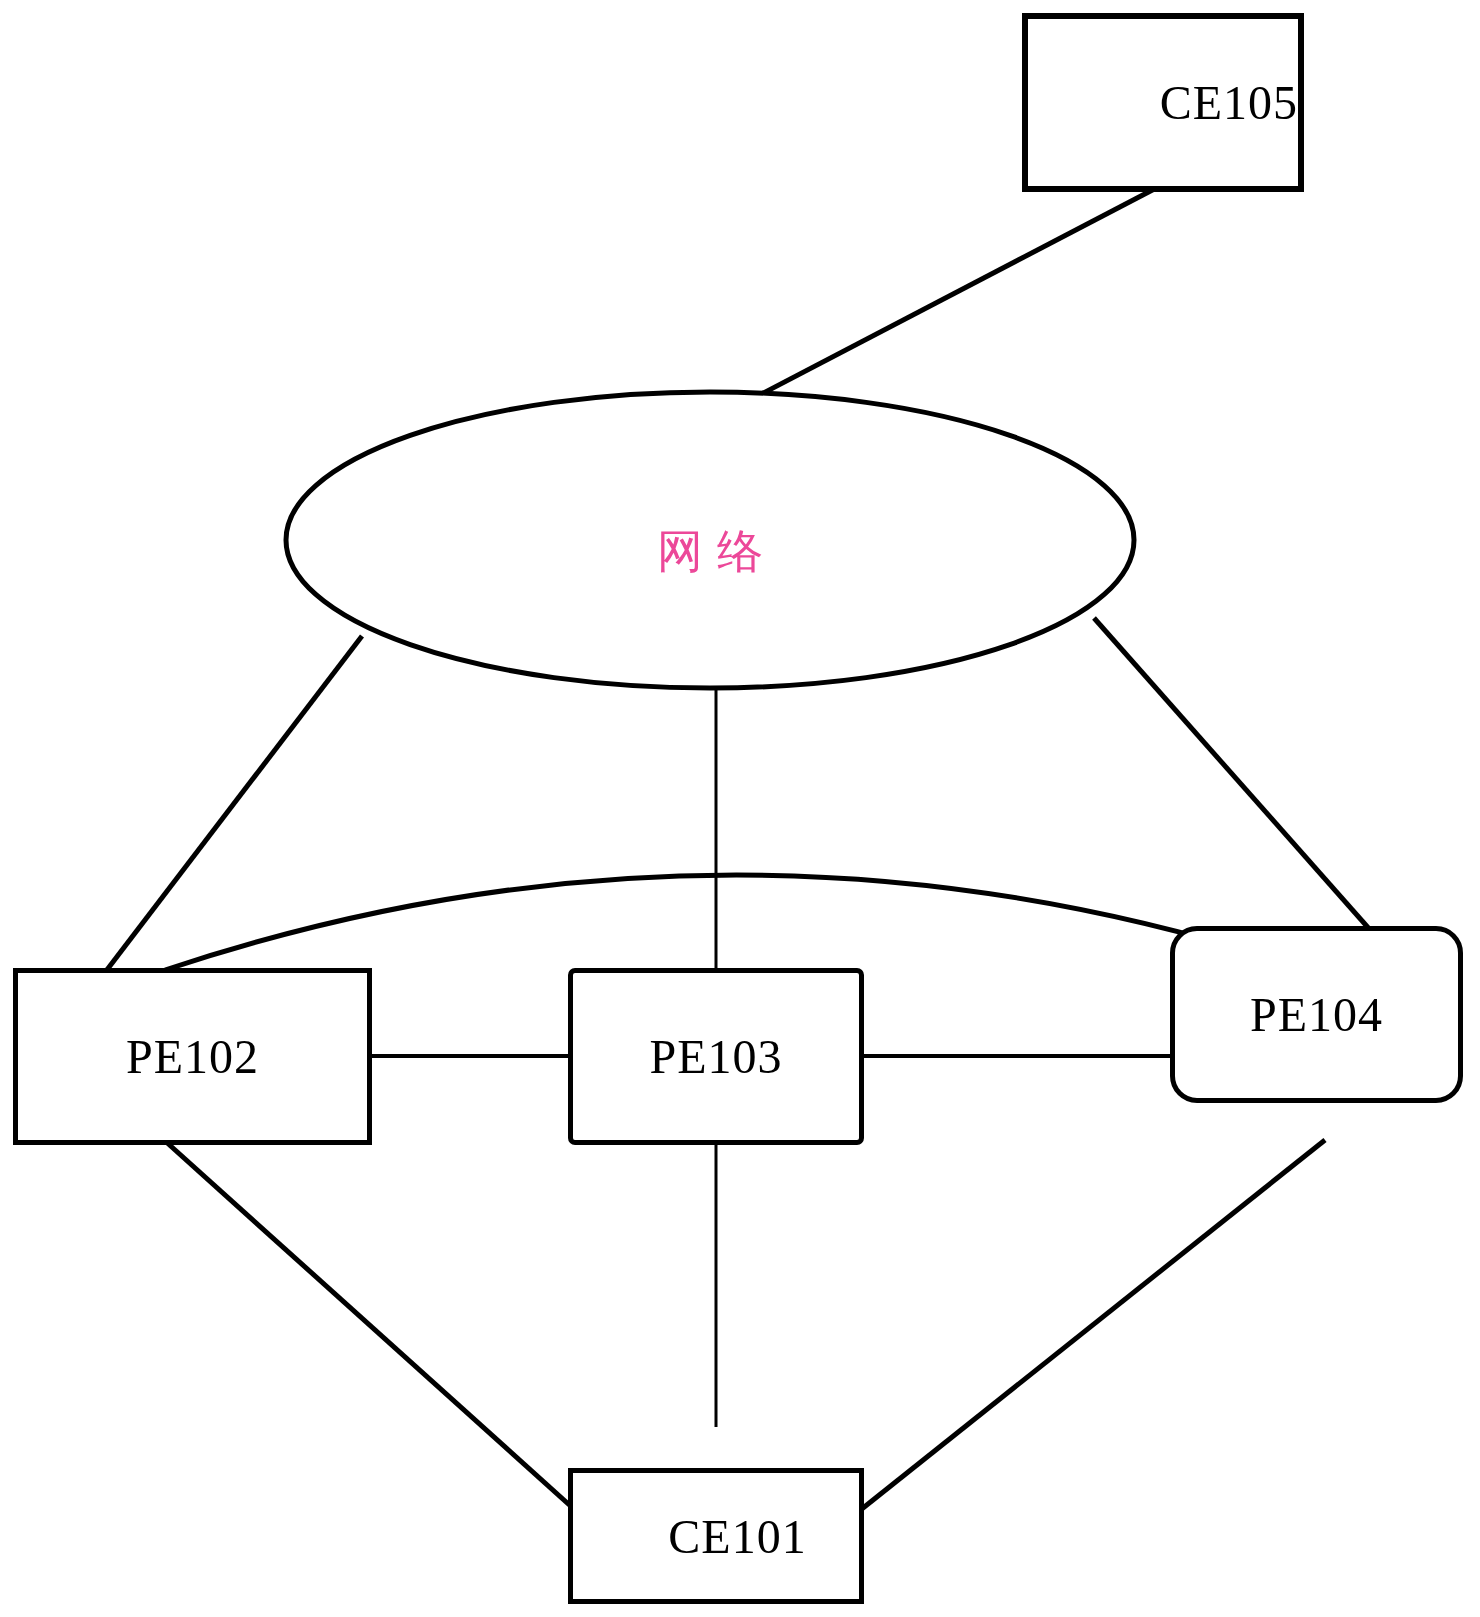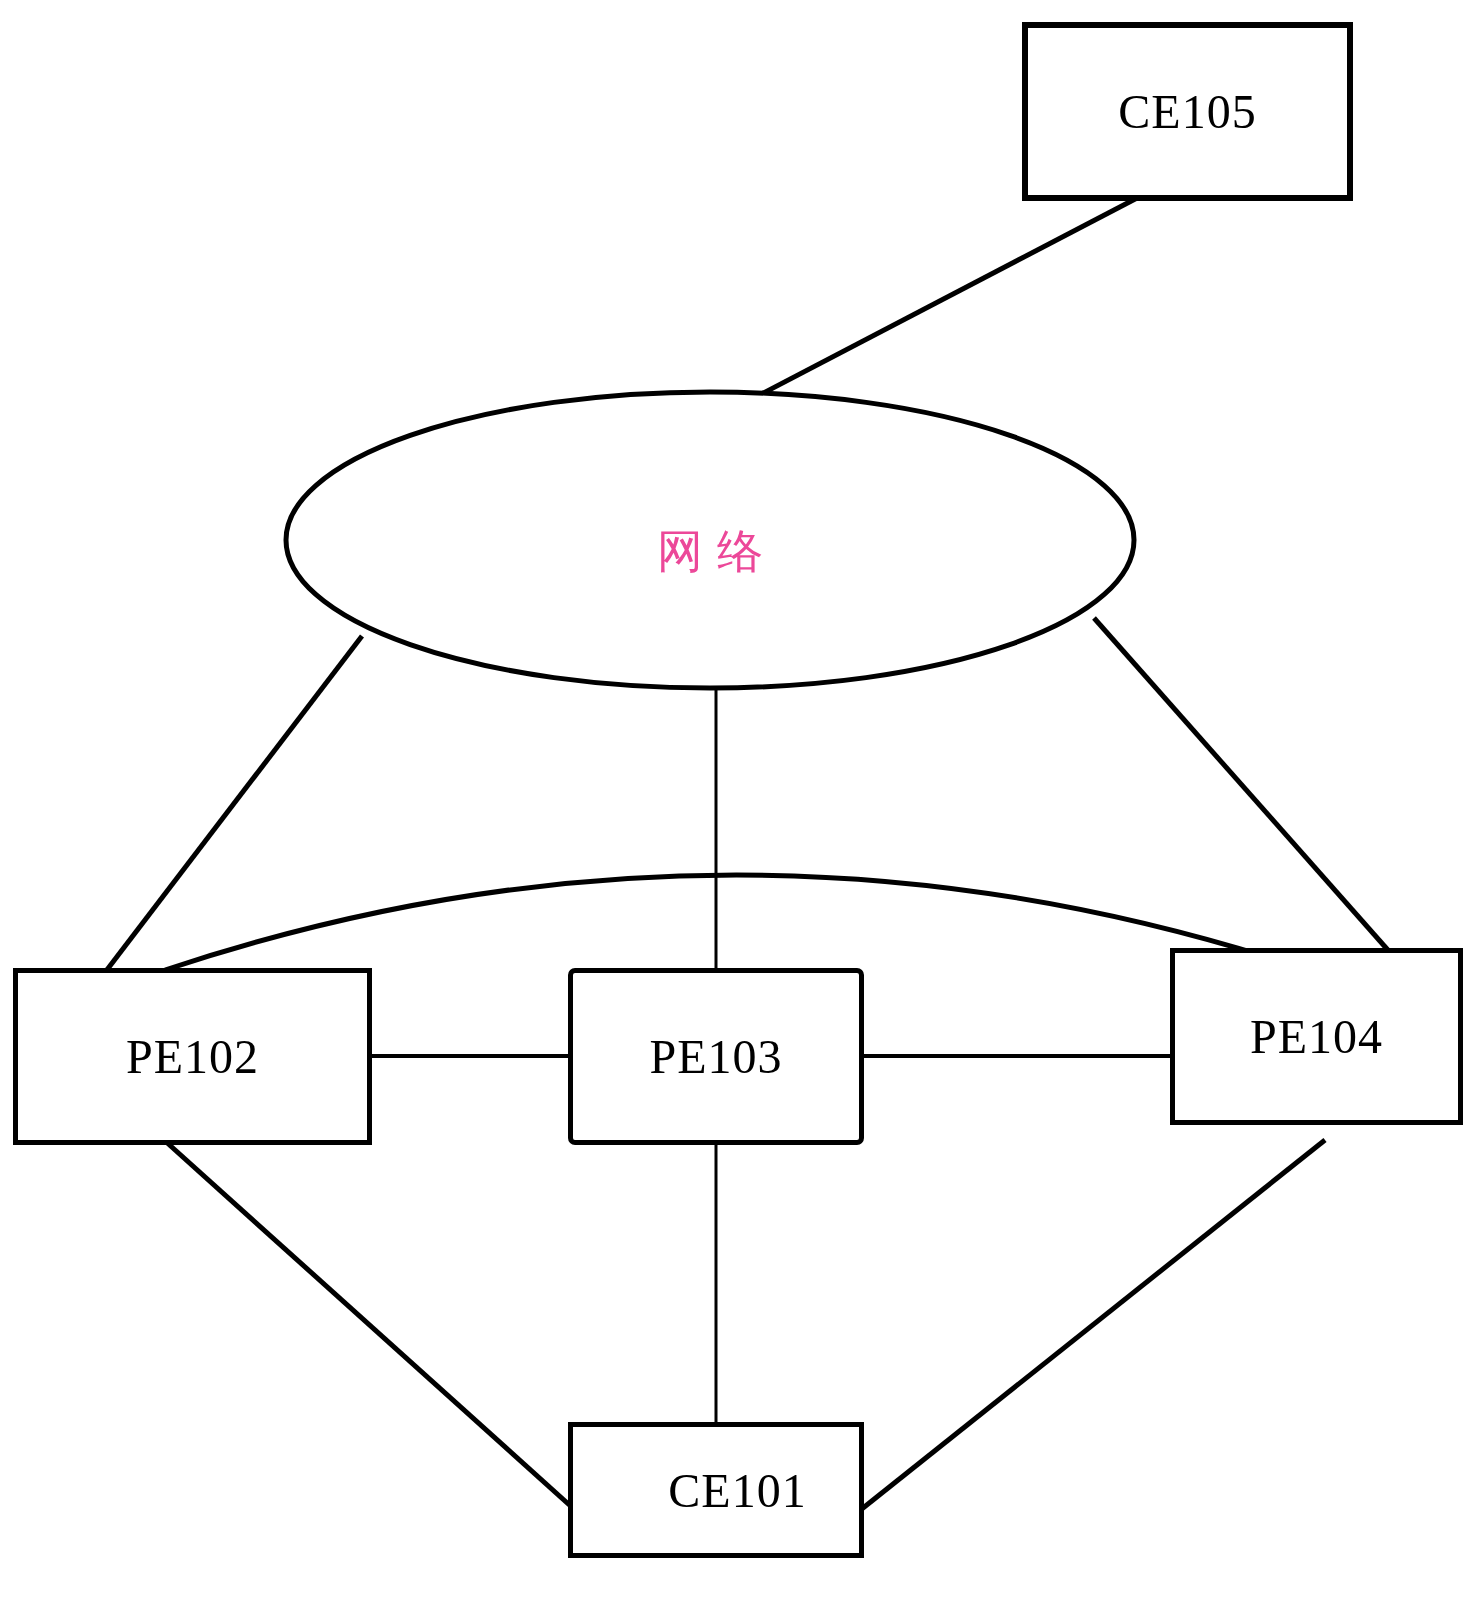--- a/index.html
+++ b/index.html
@@ -30,25 +30,25 @@
     display: flex;
     align-items: center;
     justify-content: center;
   }
   .node-box .node-label {
     font-size: 48px;
     color: #000000;
     letter-spacing: 1px;
     white-space: nowrap;
   }
-  #node-ce105 { left: 1022px; top: 22px;   width: 331px; height: 179px; border-width: 6px; }
+  #node-ce105 { left: 1022px; top: 13px;   width: 282px; height: 179px; border-width: 6px; justify-content: flex-end; }
   #node-pe102 { left: 13px;   top: 968px;  width: 359px; height: 177px; }
   #node-pe103 { left: 568px;  top: 968px;  width: 296px; height: 177px; border-radius: 7px; }
-  #node-pe104 { left: 1170px; top: 948px;  width: 293px; height: 177px; }
-  #node-ce101 { left: 568px;  top: 1422px; width: 296px; height: 136px; padding-left: 43px; }
+  #node-pe104 { left: 1170px; top: 926px;  width: 293px; height: 177px; border-radius: 27px; }
+  #node-ce101 { left: 568px;  top: 1468px; width: 296px; height: 136px; padding-left: 43px; }
   #network-label {
     position: absolute;
     left: 460px;
     top: 518px;
     width: 500px;
     height: 68px;
     display: flex;
     align-items: center;
     justify-content: center;
     font-size: 46px;

